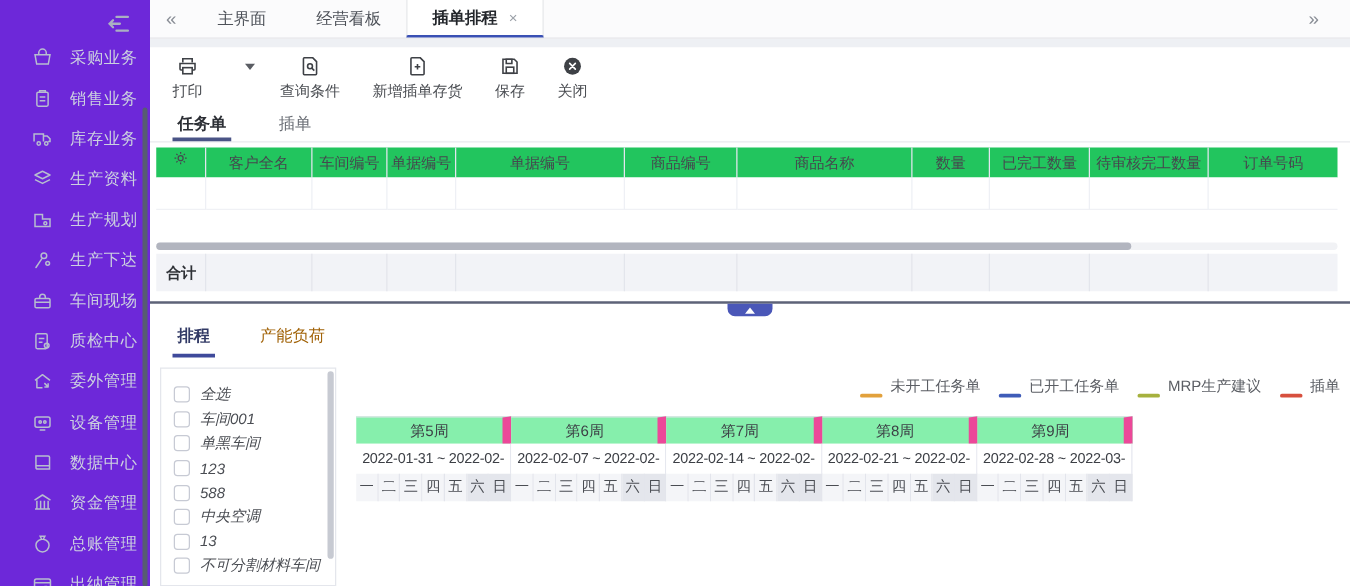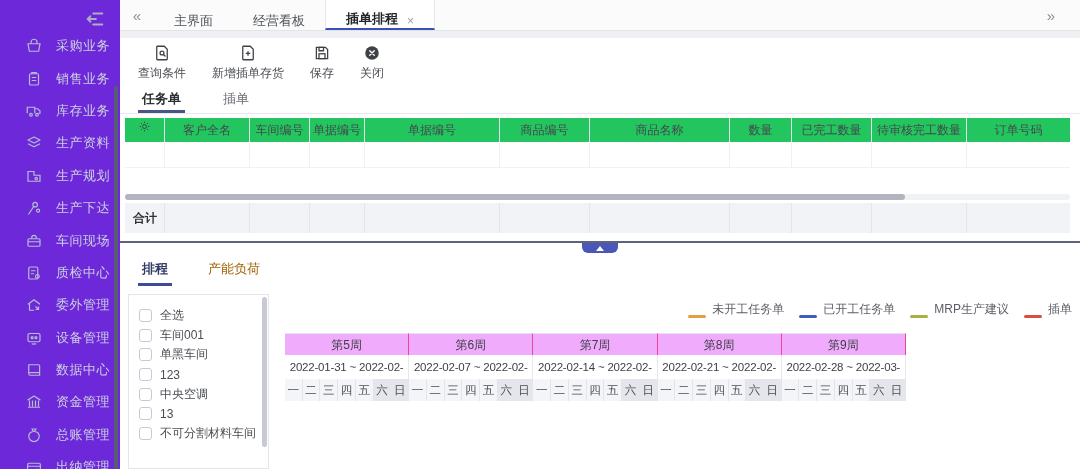--- a/index.html
+++ b/index.html
@@ -14,21 +14,21 @@
   .menu { padding-top:30px; }
   .menu-item { display:flex; align-items:center; height:32.4px; padding-left:25px; cursor:pointer; }
   .menu-item .mi-icon { width:18px; height:18px; margin-right:13px; color:#b7bdcf; flex:none; }
   .menu-item .mi-label { color:#ccd1df; font-size:13px; letter-spacing:.5px; white-space:nowrap; }
 
   
   .topbar { position:absolute; left:120px; top:0; width:960px; height:31px; background:#fbfbfc;
     border-bottom:1px solid #e3e4e8; display:flex; align-items:stretch; }
   .nav-chev { width:34px; display:flex; align-items:center; justify-content:center; color:#8a8e96; font-size:15px; cursor:pointer; }
   .nav-chev.right { margin-left:auto; margin-right:12px; }
-  .ttab { display:flex; align-items:flex-end; padding:0 20px; font-size:13px; color:#4d5158; cursor:pointer; }
+  .ttab { display:flex; align-items:center; padding:0 20px; font-size:13px; color:#4d5158; cursor:pointer; }
   .ttab.active { background:#fff; border-left:1px solid #e6e7ea; border-right:1px solid #e6e7ea;
     border-bottom:2px solid #3a50b4; color:#23262b; font-weight:bold; }
   .ttab .tclose { margin-left:9px; color:#9ba0a8; font-size:12px; font-weight:normal; }
   .top-gap { position:absolute; left:120px; top:31px; width:960px; height:7px; background:#eef0f4; }
 
   
   .main { position:absolute; left:120px; top:38px; width:960px; height:431px; background:#fff; }
 
   
   .toolbar { position:absolute; left:0; top:0; width:100%; height:46px; display:flex; align-items:flex-start; padding:6px 0 0 18px; }
@@ -91,29 +91,29 @@
   .legend { position:absolute; right:8px; top:263px; display:flex; align-items:center; }
   .legend-item { display:flex; align-items:flex-end; margin-left:15px; }
   .legend-dash { width:18px; height:3px; border-radius:2px; margin-right:6px; }
   .legend-label { font-size:12px; color:#5b5e64; white-space:nowrap; }
 
   
   .filter-panel { position:absolute; left:8px; top:256px; width:141px; height:175px;
     border:1px solid #e4e6ec; background:#fff; overflow:hidden; }
   .filter-scroll { position:absolute; right:1px; top:2px; width:5px; height:150px; background:#c7cad2; border-radius:3px; }
   .filter-list { padding:11px 0 0 10px; }
-  .filter-item { display:flex; align-items:center; height:19.6px; cursor:pointer; }
+  .filter-item { display:flex; align-items:center; height:19.6px; cursor:pointer;font-style:italic; }
   .checkbox { width:13px; height:13px; border:1px solid #c7cad4; border-radius:3px; background:#fff; margin-right:8px; flex:none; }
   .filter-item .f-label { font-size:12px; color:#4a4d53; white-space:nowrap; }
 
   
   .gantt { position:absolute; left:165px; top:295px; width:621px; }
   .g-week-row, .g-date-row, .g-day-row { display:flex; width:100%; }
   .g-week { width:124.2px; flex:none; height:22px; line-height:22px; text-align:center; font-size:12px; color:#3c3f45;
-    background:#f0abfc; border-right:1px solid #ec4899; border-top:1px solid #e3e5ec; }
+    background:#86efac; border-right:7px solid #ec4899; border-top:1px solid #e3e5ec; }
   .g-date { width:124.2px; flex:none; height:24px; line-height:24px; text-align:center; font-size:11.5px; color:#3c3f45;
     background:#fff; border-right:1px solid #e6e8ef; letter-spacing:-0.2px; }
   .g-daygroup { width:124.2px; flex:none; display:flex; }
   .g-day { flex:1; height:22px; line-height:22px; text-align:center; font-size:11.5px; color:#4a4d53;
     background:#f4f5f8; border-right:1px solid #e3e5ec; }
   .g-day.weekend { background:#e4e6ec; }
 </style>
 </head>
 <body>
 
@@ -244,20 +244,33 @@
       <span>插单排程</span>
       <span class="tclose">×</span>
     </div>
     <div class="nav-chev right">»</div>
   </div>
   <div class="top-gap"></div>
 
   <div class="main">
 
     <div class="toolbar">
+      <div class="print-wrap">
+        <div class="tbtn">
+          <span class="ticon">
+              <svg viewBox="0 0 24 24" width="18" height="18" fill="none" stroke="currentColor" stroke-width="1.7">
+                <path d="M7 8V4h10v4"></path>
+                <path d="M7 16H5a1 1 0 0 1-1-1V9h16v6a1 1 0 0 1-1 1h-2"></path>
+                <rect x="7" y="13.5" width="10" height="6.5"></rect>
+              </svg>
+            </span>
+          <span class="tlabel">打印</span>
+        </div>
+        <div class="drop-caret"></div>
+      </div>
       <div class="tbtn">
         <span class="ticon">
             <svg viewBox="0 0 24 24" width="18" height="18" fill="none" stroke="currentColor" stroke-width="1.7">
               <path d="M6 3h9l4 4v13a1 1 0 0 1-1 1H6a1 1 0 0 1-1-1V4a1 1 0 0 1 1-1z"></path>
               <circle cx="12" cy="12" r="2.6"></circle>
               <path d="M14 14l2.6 2.6"></path>
             </svg>
           </span>
         <span class="tlabel">查询条件</span>
       </div>
@@ -390,20 +403,24 @@
         <div class="filter-item">
           <span class="checkbox"></span>
           <span class="f-label">单黑车间</span>
         </div>
         <div class="filter-item">
           <span class="checkbox"></span>
           <span class="f-label">123</span>
         </div>
         <div class="filter-item">
           <span class="checkbox"></span>
+          <span class="f-label">588</span>
+        </div>
+        <div class="filter-item">
+          <span class="checkbox"></span>
           <span class="f-label">中央空调</span>
         </div>
         <div class="filter-item">
           <span class="checkbox"></span>
           <span class="f-label">13</span>
         </div>
         <div class="filter-item">
           <span class="checkbox"></span>
           <span class="f-label">不可分割材料车间</span>
         </div>

